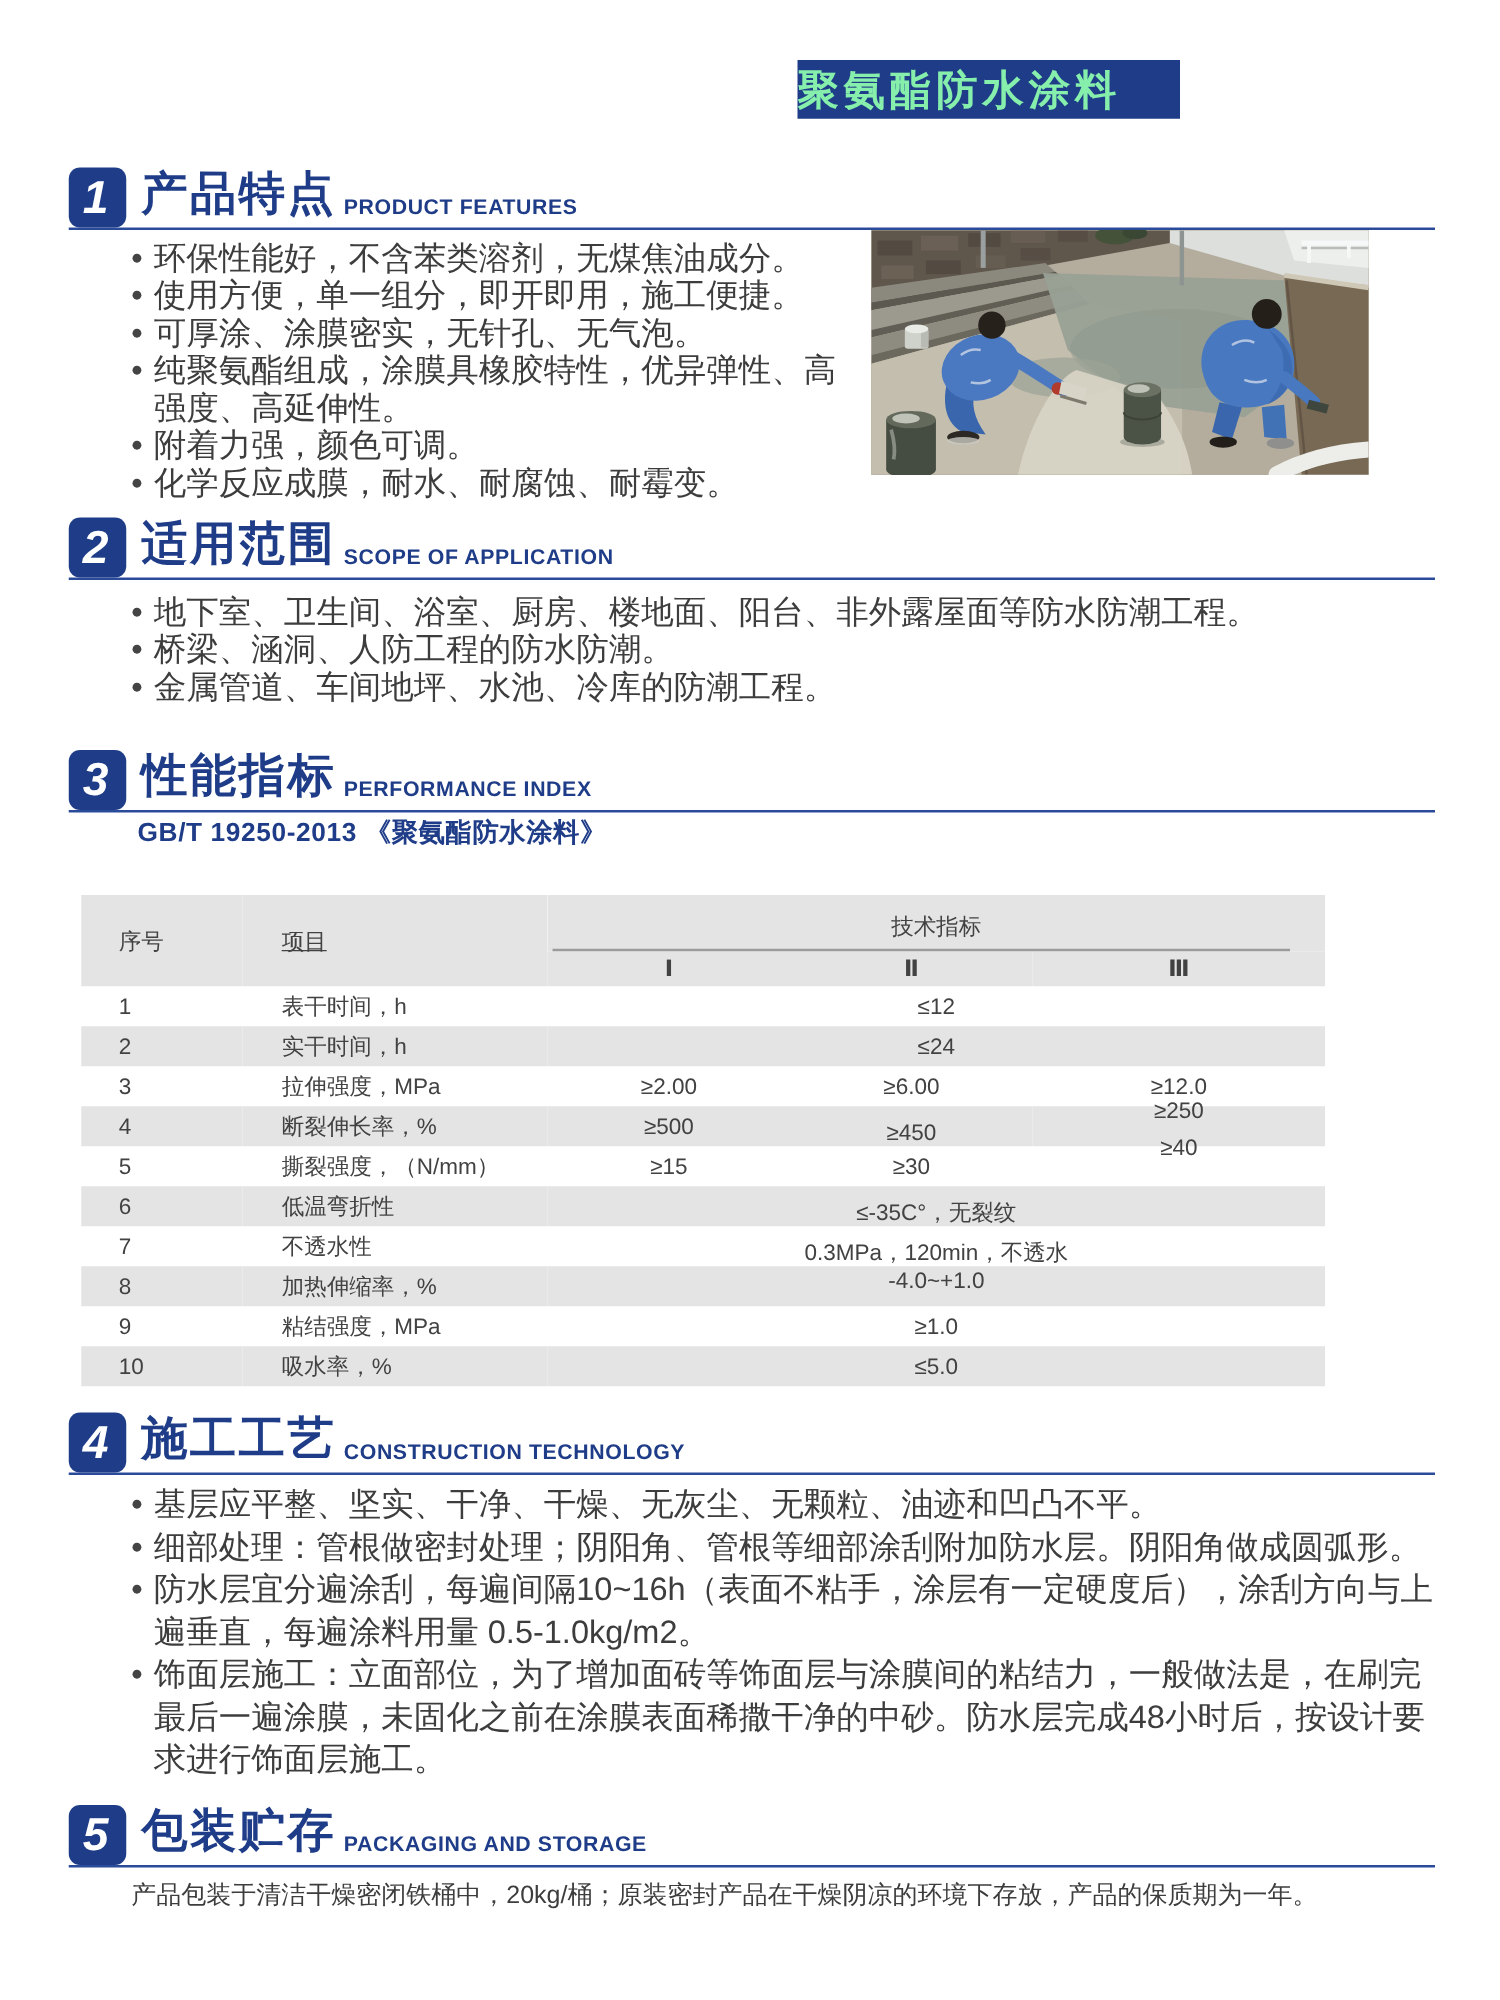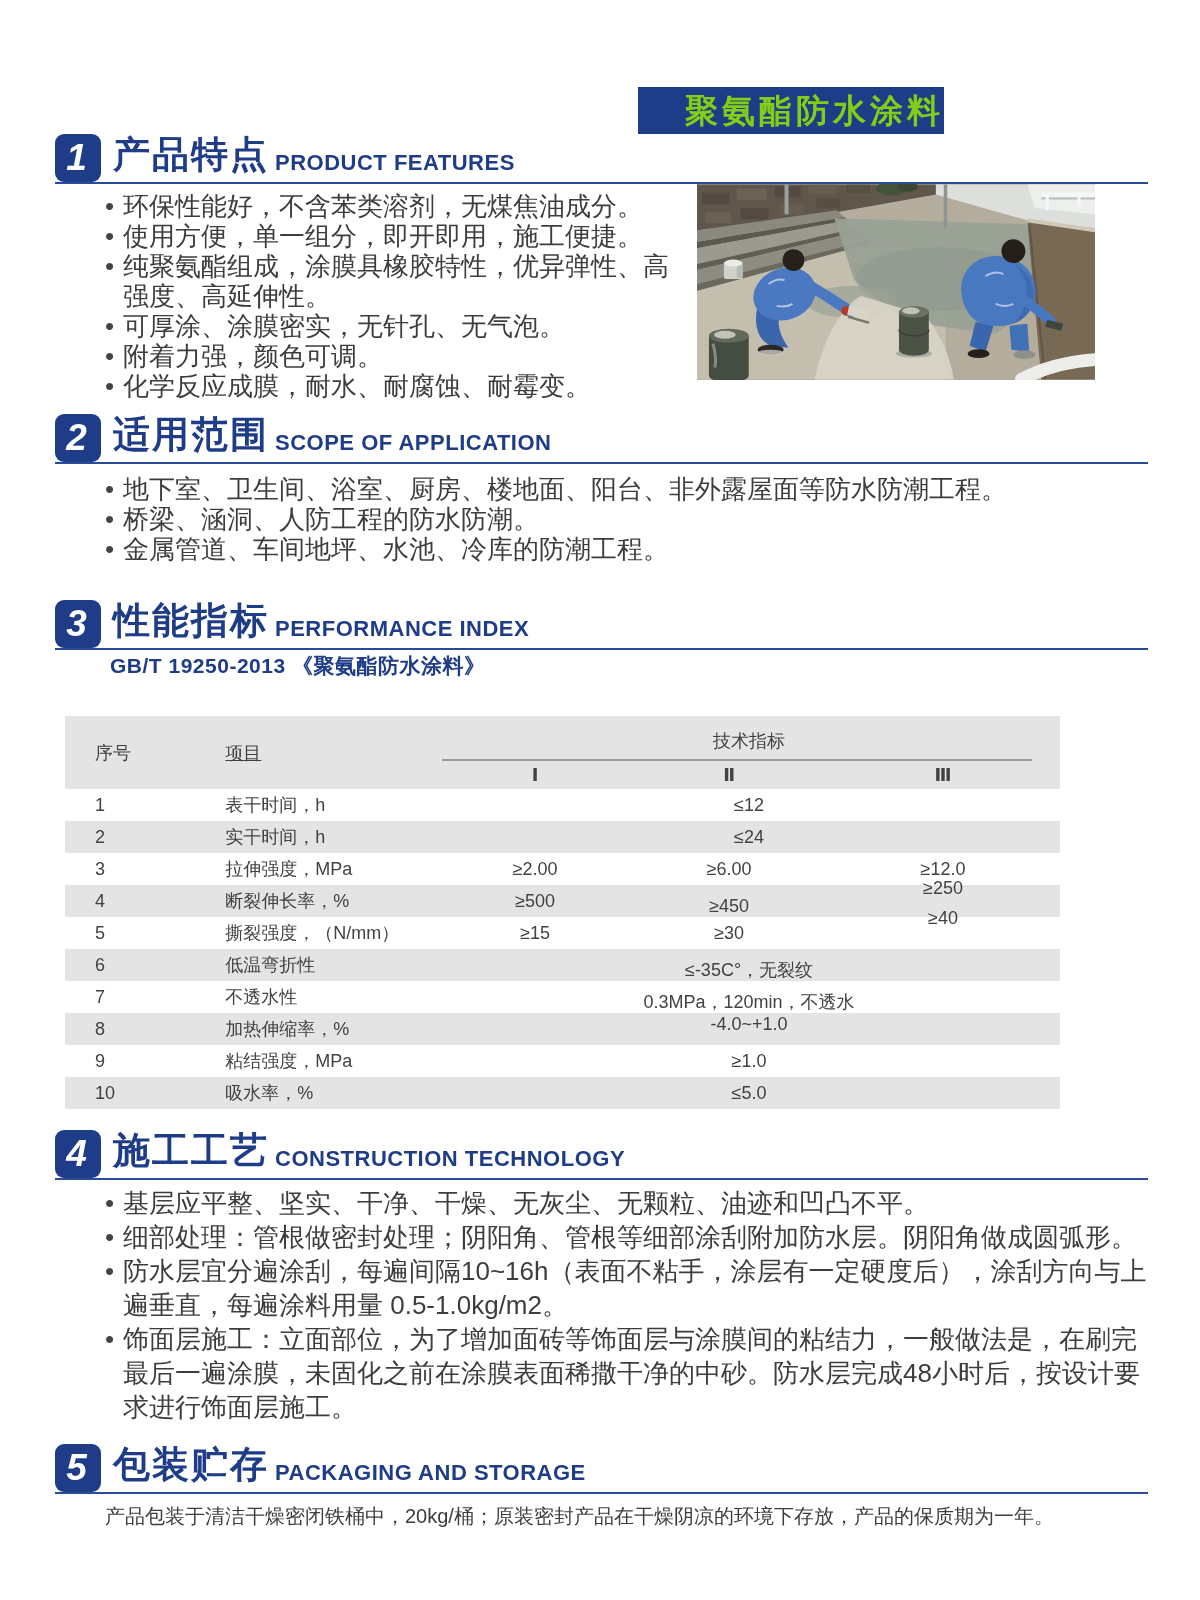--- a/index.html
+++ b/index.html
@@ -3,32 +3,32 @@
 <meta charset="utf-8">
 <style>
   html,body{margin:0;padding:0;background:#ffffff;}
   .page{
     position:relative;width:1200px;height:1600px;background:#ffffff;overflow:hidden;
     font-family:"Liberation Sans","DejaVu Sans",sans-serif;color:var(--body-text,#3d3d3d);
   }
   
   .banner{
     position:absolute;left:638px;top:48px;width:306px;height:47px;
-    background:var(--navy,#1e3c87);color:#84cc16;font-size:33px;font-weight:700;
-    letter-spacing:4px;text-align:right;line-height:47px;margin-top:39px;
+    background:var(--navy,#1e3c87);color:#86efac;font-size:33px;font-weight:700;
+    letter-spacing:4px;text-align:left;line-height:47px;
   }
   
   .section-header{position:absolute;left:55px;width:1093px;height:52px;border-bottom:2px solid var(--line,#2a4b99);}
   .badge{
     position:absolute;left:0;bottom:0;width:46px;height:48px;background:var(--navy,#1e3c87);
     border-radius:9px;color:#fff;font-style:italic;font-weight:700;font-size:37px;
     display:flex;align-items:center;justify-content:center;padding-right:3px;box-sizing:border-box;
   }
   .sec-title{position:absolute;left:58px;bottom:2px;font-size:37px;font-weight:700;color:var(--navy,#1e3c87);letter-spacing:2px;white-space:nowrap;}
-  .sec-sub{position:absolute;left:220px;bottom:6px;font-size:22px;font-weight:700;color:var(--navy,#1e3c87);letter-spacing:.5px;white-space:nowrap;}
+  .sec-sub{position:absolute;left:220px;bottom:6px;font-size:17px;font-weight:700;color:var(--navy,#1e3c87);letter-spacing:.5px;white-space:nowrap;}
   
   ul.bullets{position:absolute;margin:0;padding:0;list-style:none;}
   ul.bullets li{position:relative;padding-left:20px;font-size:26px;line-height:30px;}
   ul.bullets li::before{content:"•";position:absolute;left:2px;top:0;color:#444;}
   #features-list{left:103px;top:191px;width:585px;}
   #scope-list{left:103px;top:474px;width:1045px;}
   ul.bullets li{margin:0;}
   #construction-list{left:103px;top:1186px;width:1046px;}
   #construction-list li{line-height:34px;}
   
@@ -66,22 +66,22 @@
   <div class="banner">聚氨酯防水涂料</div>
 
   <div class="section-header" style="top:130px;">
     <div class="badge">1</div>
     <div class="sec-title">产品特点</div>
     <div class="sec-sub">PRODUCT FEATURES</div>
   </div>
   <ul class="bullets" id="features-list">
       <li>环保性能好，不含苯类溶剂，无煤焦油成分。</li>
       <li>使用方便，单一组分，即开即用，施工便捷。</li>
+      <li>可厚涂、涂膜密实，无针孔、无气泡。</li>
       <li>纯聚氨酯组成，涂膜具橡胶特性，优异弹性、高强度、高延伸性。</li>
-      <li>可厚涂、涂膜密实，无针孔、无气泡。</li>
       <li>附着力强，颜色可调。</li>
       <li>化学反应成膜，耐水、耐腐蚀、耐霉变。</li>
     </ul>
 
   <div class="photo">
     <svg width="398" height="196" viewBox="0 0 400 196" aria-hidden="true">
 
       <rect x="0" y="0" width="400" height="196" fill="#b4ad9d"></rect>
 
       <polygon points="240,0 400,0 400,44 332,36 240,10" fill="#dcdfdc"></polygon>

